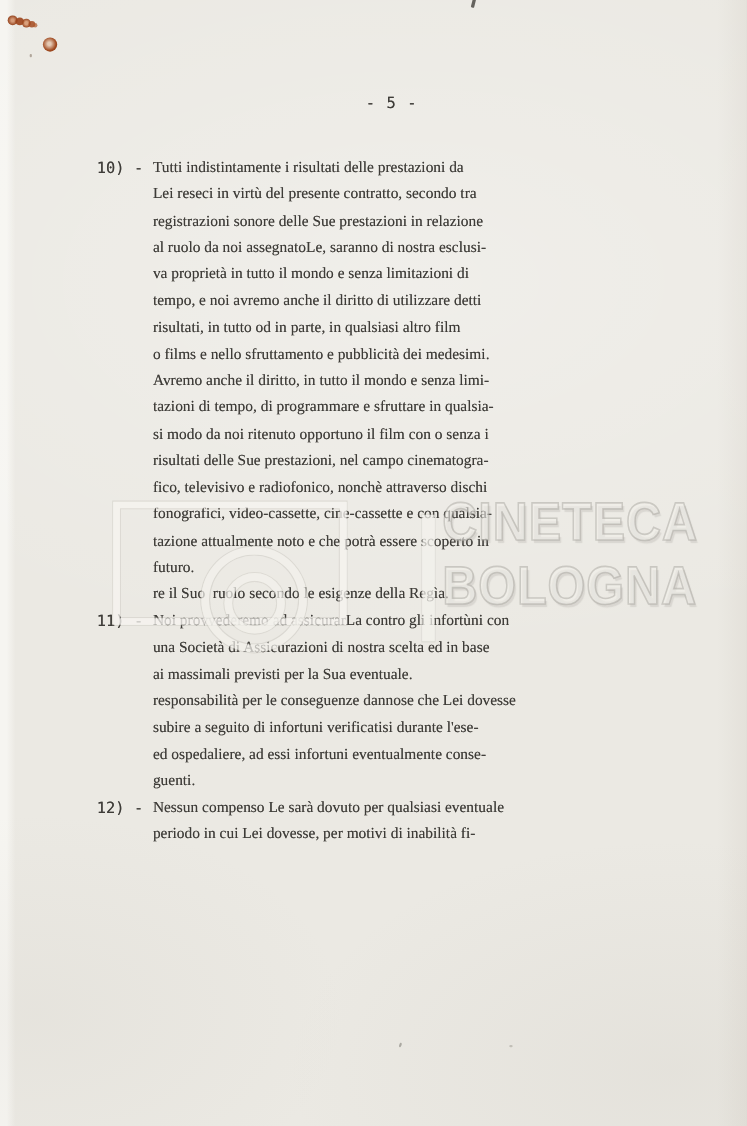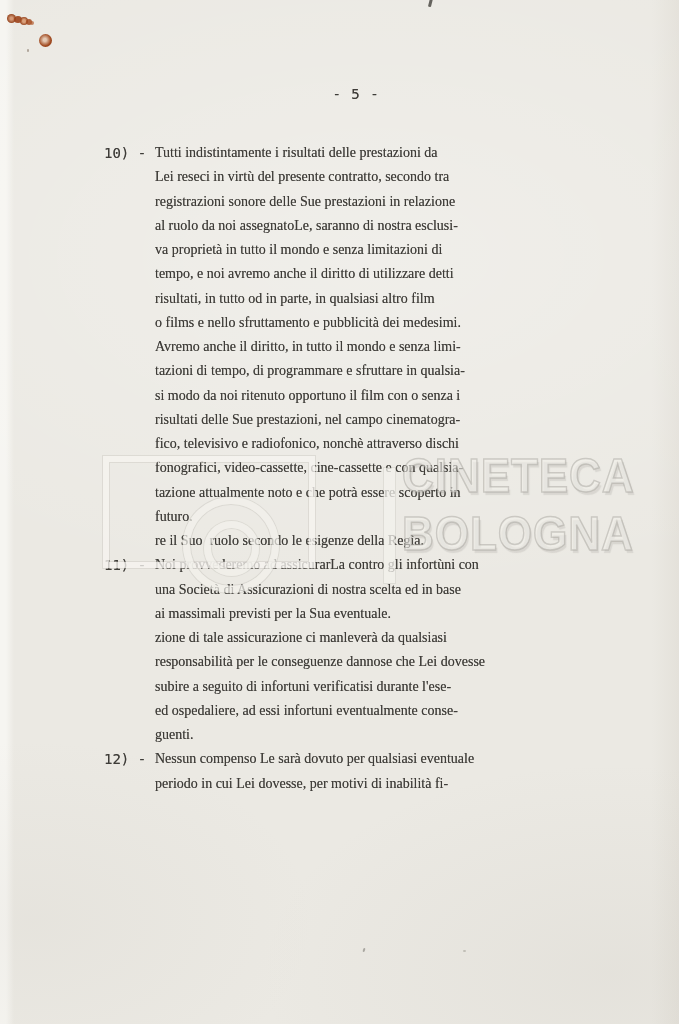--- a/index.html
+++ b/index.html
@@ -29,21 +29,21 @@
   
   .page-number{
     position:absolute;top:86px;left:0;width:100%;
     text-align:center;text-indent:33px;
     font-size:14px;letter-spacing:1px;
     text-shadow:0 0 0.6px rgba(62,60,56,0.7);
   }
 
   
   .body{
-    position:absolute;left:104px;top:141px;width:545px;
+    position:absolute;left:88px;top:141px;width:545px;
     font-size:14px;line-height:24.25px;
     text-shadow:0 0 0.6px rgba(62,60,56,0.65);
   }
   .item{position:relative;}
   .item-label{position:absolute;left:0;top:0;white-space:pre;}
   .item-lines{margin-left:51px;font-family:Liberation Serif, serif;}
   .line{white-space:pre;}
 
   
   .watermark{position:absolute;left:0;top:0;width:100%;height:100%;pointer-events:none;}
@@ -139,21 +139,20 @@
           <div class="line">futuro.</div>
           <div class="line">re il Suo  ruolo secondo le esigenze della Regìa.</div>
         </div>
       </div>
       <div class="item">
         <span class="item-label">11) -</span>
         <div class="item-lines">
           <div class="line">Noi provvederemo ad assicurarLa contro gli infortùni con</div>
           <div class="line">una Società di Assicurazioni di nostra scelta ed in base</div>
           <div class="line">ai massimali previsti per la Sua eventuale.</div>
-          <div class="line">zione di tale assicurazione ci manleverà da qualsiasi</div>
           <div class="line">responsabilità per le conseguenze dannose che Lei dovesse</div>
           <div class="line">subire a seguito di infortuni verificatisi durante l'ese-</div>
           <div class="line">ed ospedaliere, ad essi infortuni eventualmente conse-</div>
           <div class="line">guenti.</div>
         </div>
       </div>
       <div class="item">
         <span class="item-label">12) -</span>
         <div class="item-lines">
           <div class="line">Nessun compenso Le sarà dovuto per qualsiasi eventuale</div>

